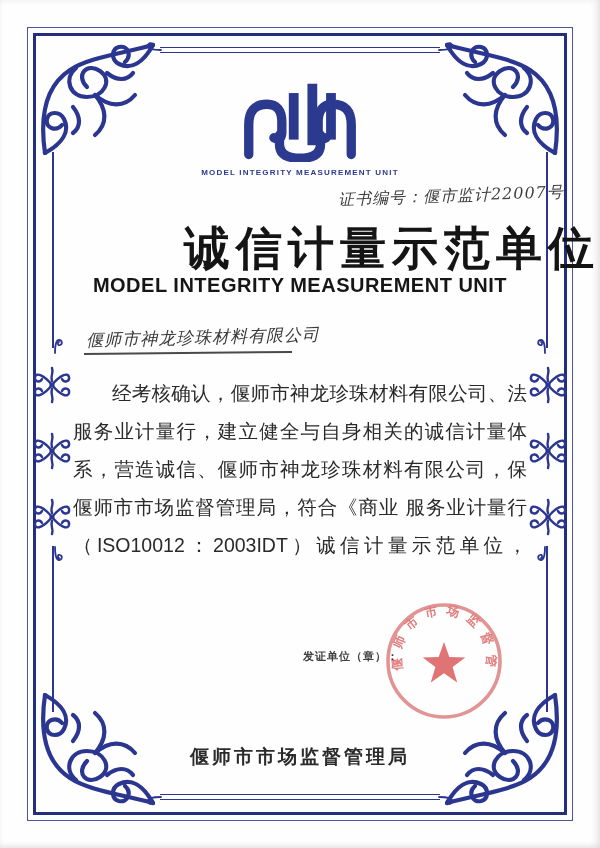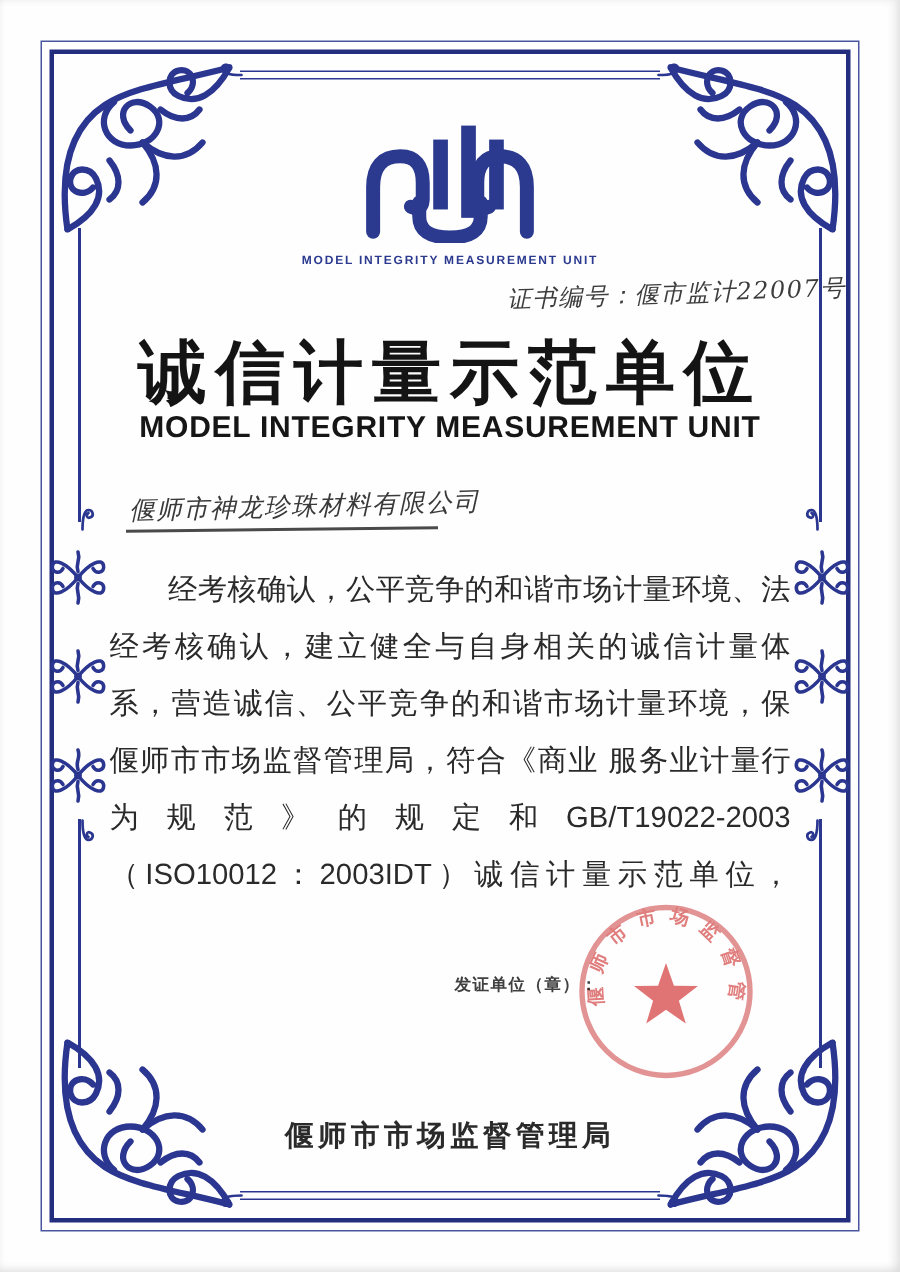--- a/index.html
+++ b/index.html
@@ -28,21 +28,21 @@
   .corner.bl{bottom:37px;left:37px;transform:scaleY(-1);}
   .corner.br{bottom:37px;right:37px;transform:scale(-1,-1);}
   .butterfly{position:absolute;width:44px;height:42px;}
   .bf-l{left:30px;}
   .bf-r{right:30px;}
   
   .logo-wrap{position:absolute;top:80px;left:0;right:0;text-align:center;}
   .logo-caption{margin-top:2px;font-size:8px;font-weight:bold;letter-spacing:1.2px;color:#2b3a8f;}
   .certno{position:absolute;top:186px;left:338px;font-size:16px;color:#3d3d3d;
     font-family:"DejaVu Serif",serif;font-style:italic;transform:rotate(-2deg);letter-spacing:1px;}
-  .title-zh{position:absolute;top:218px;left:0;right:0;text-align:center;
+  .title-zh{position:absolute;top:218px;left:0;right:0;text-align:right;
     font-family:Liberation Serif, serif;font-weight:900;font-size:46px;letter-spacing:6px;color:#141414;}
   .title-en{position:absolute;top:274px;left:0;right:0;text-align:center;
     font-weight:bold;font-size:20px;letter-spacing:.5px;color:#161616;}
   .company{position:absolute;top:326px;left:86px;font-size:17px;color:#3a3a3a;
     font-family:"DejaVu Serif",serif;font-style:italic;transform:rotate(-1.5deg);letter-spacing:1px;}
   .company-underline{position:absolute;top:352px;left:84px;width:208px;border-bottom:2px solid #4a4a4a;transform:rotate(-.6deg);}
   .body-text{position:absolute;top:374px;left:73px;right:73px;color:#2a2a2a;font-size:19.5px;}
   .body-text .bline{height:38px;line-height:38px;white-space:nowrap;}
   .body-text .just{text-align:justify;white-space:normal;height:38px;overflow:hidden;}
   .body-text .just::after{content:"";display:inline-block;width:100%;}
@@ -226,25 +226,24 @@
 
   <div class="certno">证书编号：偃市监计22007号</div>
 
   <div class="title-zh">诚信计量示范单位</div>
   <div class="title-en">MODEL INTEGRITY MEASUREMENT UNIT</div>
 
   <div class="company">偃师市神龙珍珠材料有限公司</div>
   <div class="company-underline"></div>
 
   <div class="body-text">
-    <div class="bline just indent">经考核确认，公平竞争的和谐市场计量环境、法</div>
-    <div class="bline just">经考核确认，建立健全与自身相关的诚信计量体</div>
-    <div class="bline just">系，营造诚信、公平竞争的和谐市场计量环境，保</div>
+    <div class="bline just indent">经考核确认，偃师市神龙珍珠材料有限公司、法</div>
+    <div class="bline just">服务业计量行，建立健全与自身相关的诚信计量体</div>
+    <div class="bline just">系，营造诚信、偃师市神龙珍珠材料有限公司，保</div>
     <div class="bline just">偃师市市场监督管理局，符合《商业 服务业计量行</div>
-    <div class="bline just">为规范》的规定和GB/T19022-2003</div>
     <div class="bline just">（ISO10012：2003IDT）诚信计量示范单位，</div>
   </div>
 
   <div class="issuer-label">发证单位（章）：</div>
 
   <svg class="seal" viewBox="0 0 122 122">
     <circle cx="61" cy="61" r="56" fill="none" stroke="#e08585" stroke-width="3.6"></circle>
     <path id="sealArc" d="M 20.5,72 A 43,43 0 1 1 101.5,72" fill="none"></path>
     <text font-size="12.5" fill="#dd6b6b" letter-spacing="8" font-weight="bold" font-family="Liberation Sans, sans-serif">
       <textPath href="#sealArc" startOffset="2">偃师市市场监督管理局</textPath>

